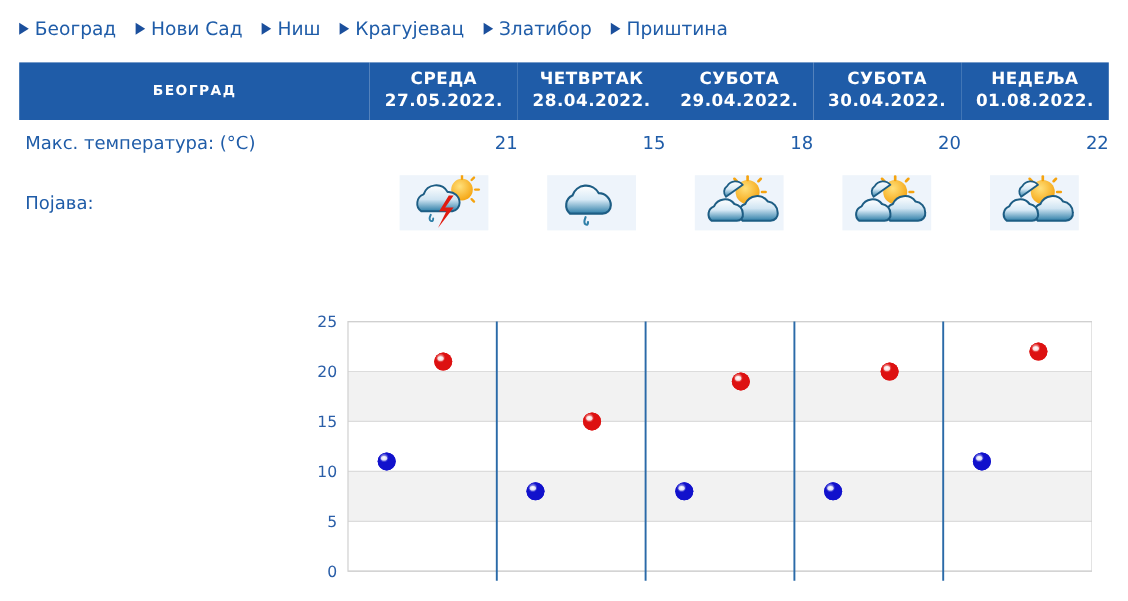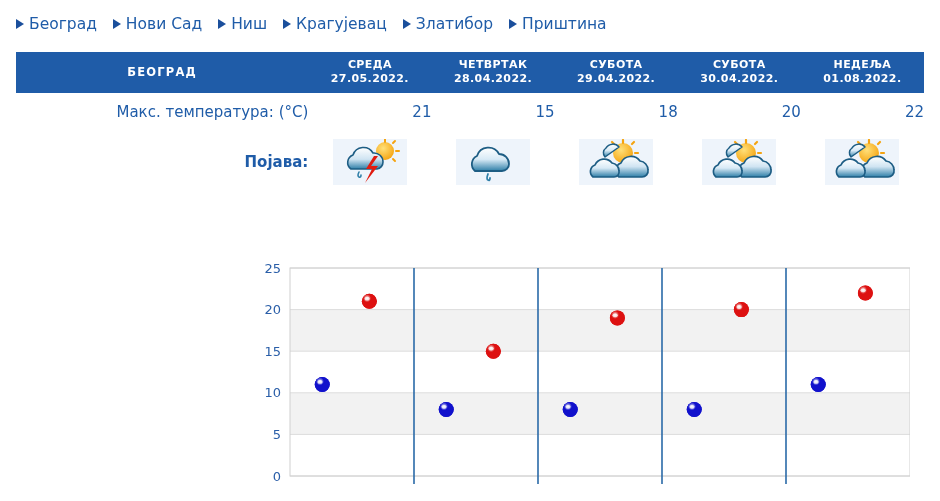--- a/index.html
+++ b/index.html
@@ -53,21 +53,21 @@
     position: absolute;
     left: 16px;
     top: 52px;
     width: 908px;
     border-collapse: collapse;
     table-layout: fixed;
   }
   #forecast-table thead th {
     background: #1f5ca8;
     color: #ffffff;
-    font-size: 11px;
+    font-size: 14px;
     font-weight: bold;
     letter-spacing: 0.4px;
     padding: 6px 0 7px 0;
     line-height: 1.25;
     text-align: center;
     border: none;
   }
   #forecast-table thead th.city-head {
     width: 292px;
     font-size: 11.5px;
@@ -77,27 +77,26 @@
   #forecast-table tbody td {
     font-size: 15px;
     color: #1f5ca8;
     text-align: right;
     padding: 0;
     height: 38px;
     vertical-align: middle;
     border: none;
   }
   #forecast-table tbody td.row-label {
-    text-align: right;
+    text-align: left;
     padding-left: 5px;
     width: 292px;
   }
   #forecast-table tbody tr.icon-row td {
     height: 62px;
-    font-weight: bold;
   }
   .day-col { width: 123px; }
 
   
   .wx-box {
     width: 74px;
     height: 46px;
     margin: 0 auto;
     background: #eef4fb;
     position: relative;

